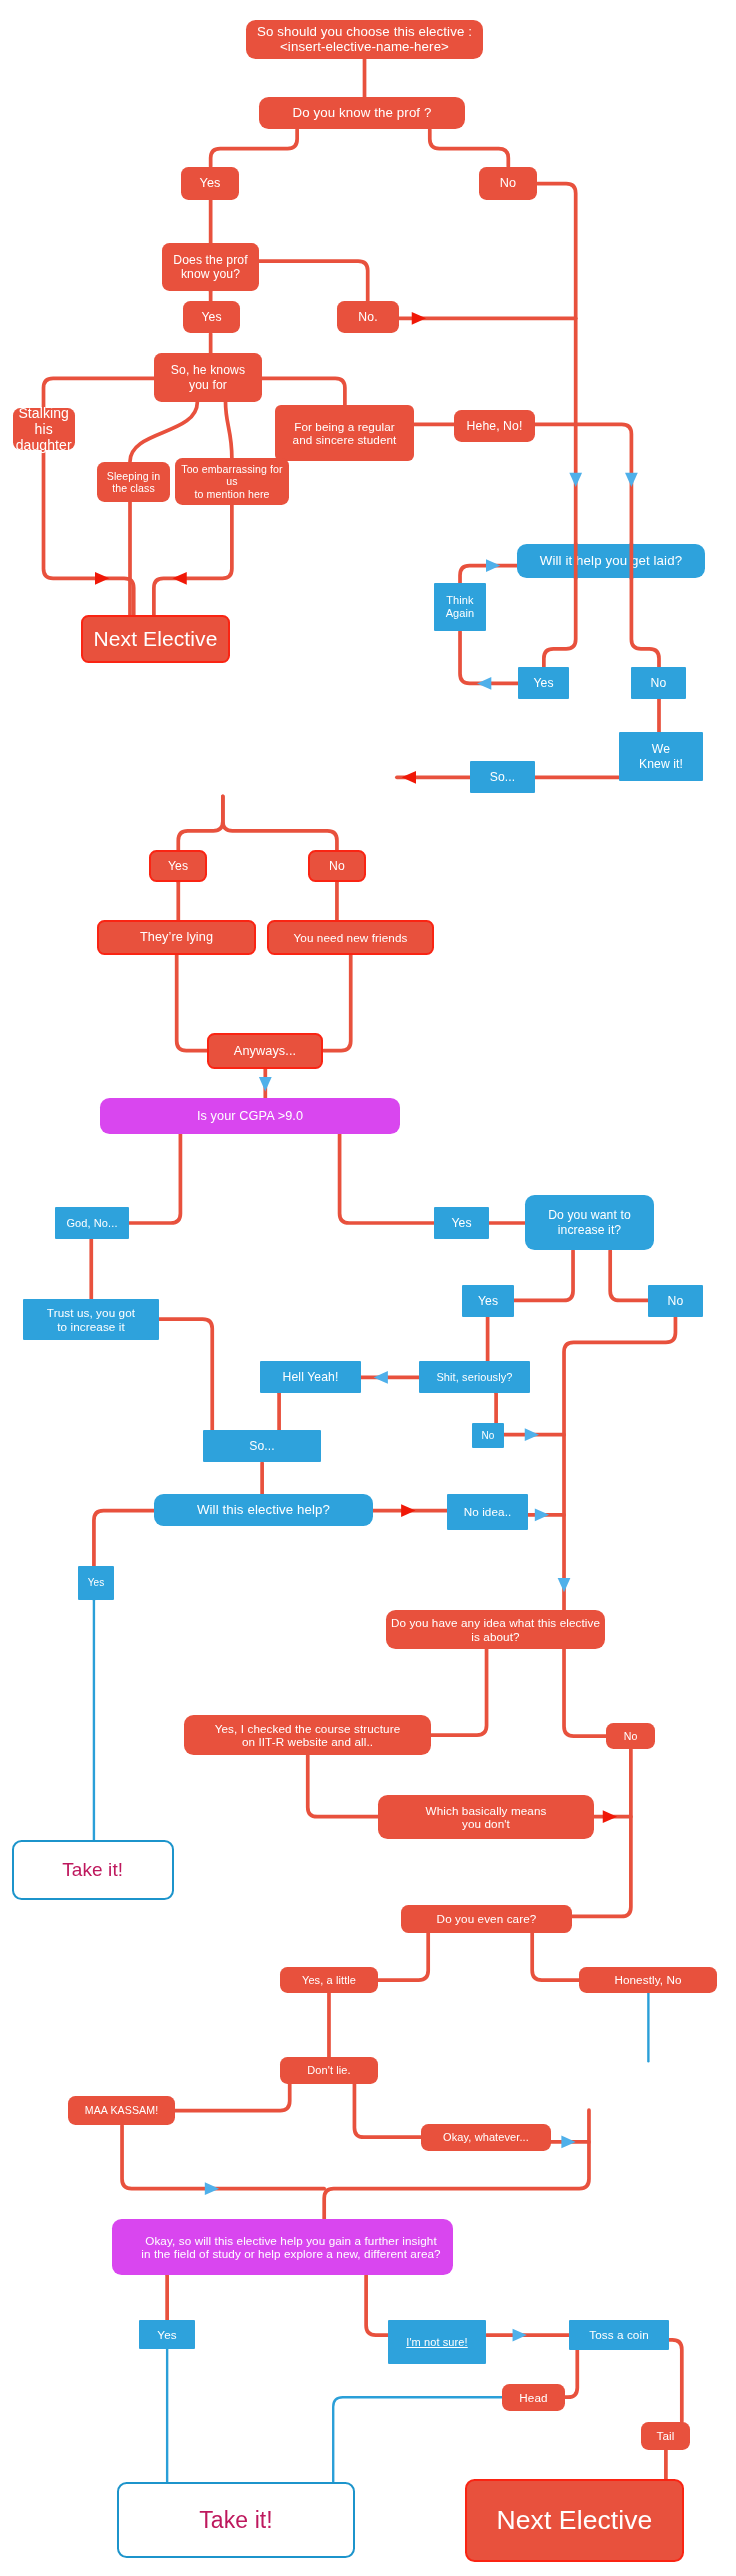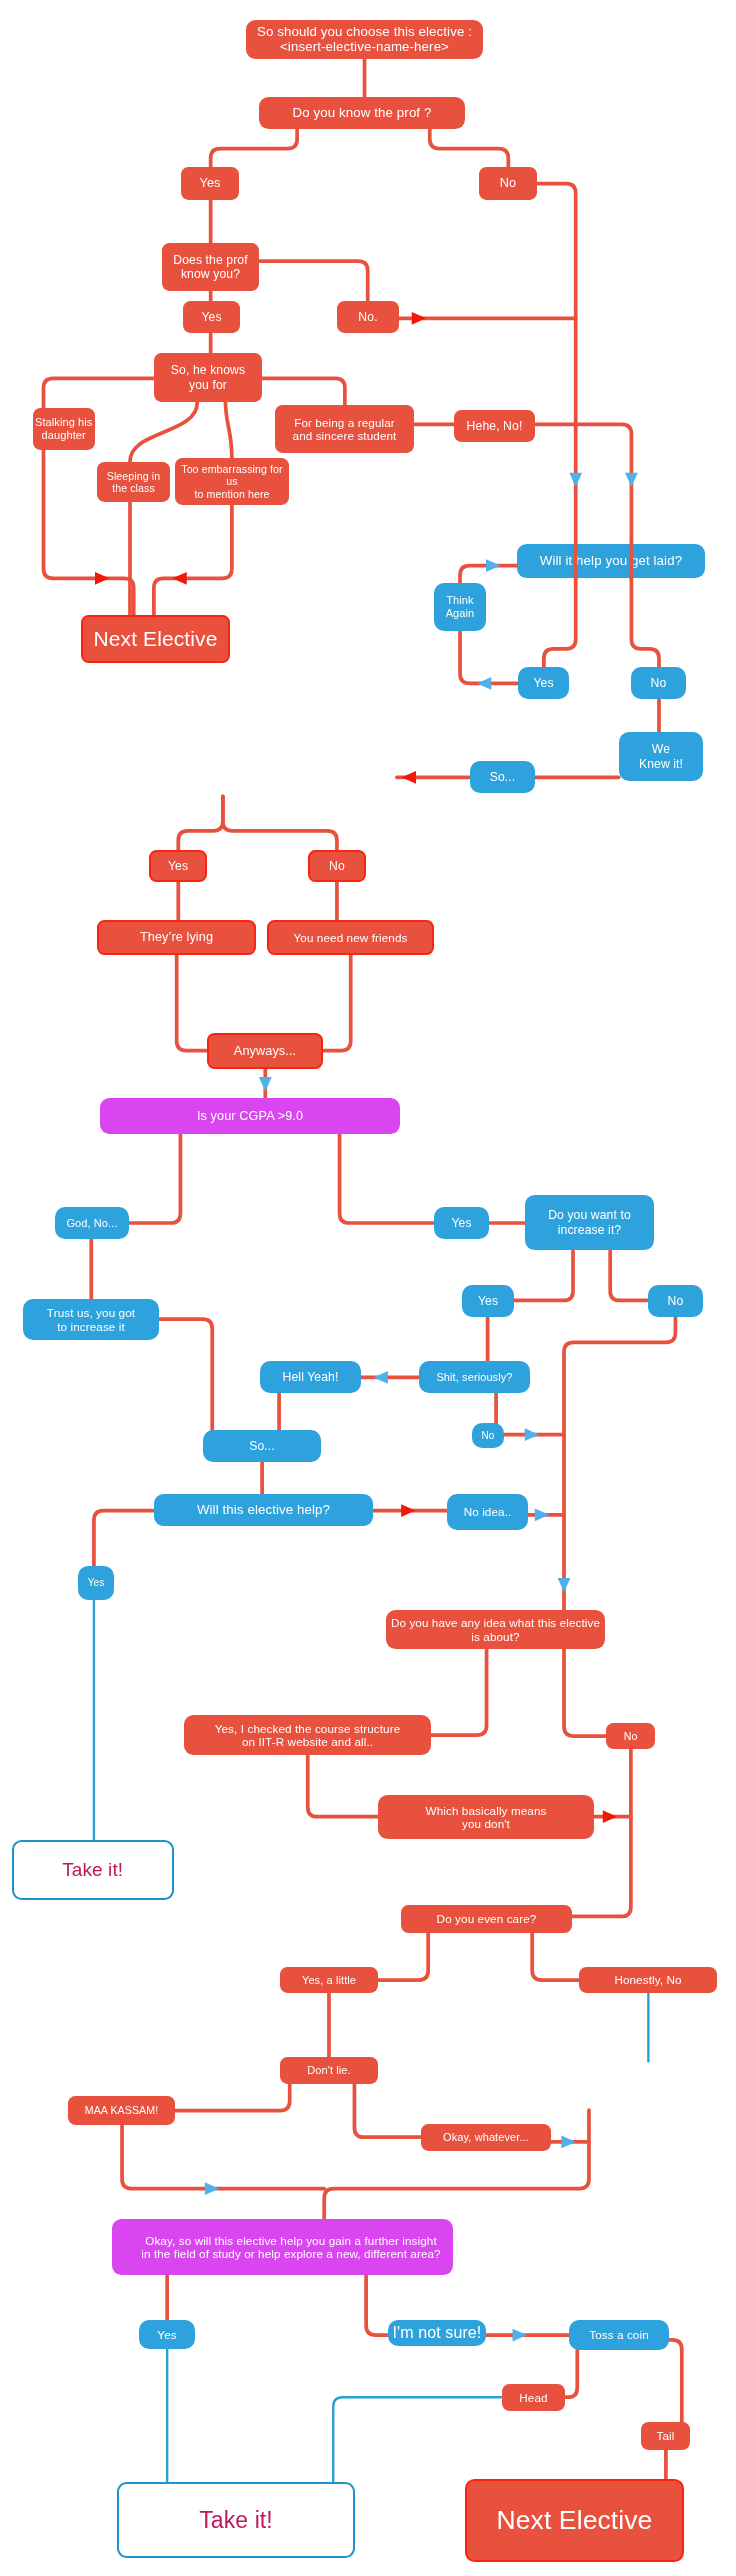--- a/index.html
+++ b/index.html
@@ -6,21 +6,21 @@
   #canvas{position:relative;width:737px;height:2576px;background:#ffffff;overflow:hidden;
           font-family:"Liberation Sans","DejaVu Sans",sans-serif;}
   svg.layer{position:absolute;left:0;top:0;width:737px;height:2576px;}
   #edges{z-index:1;}
   #overlay{z-index:3;pointer-events:none;}
   .node{position:absolute;z-index:2;display:flex;align-items:center;justify-content:center;
         text-align:center;white-space:pre-line;box-sizing:border-box;line-height:1.15;
         font-weight:400;letter-spacing:0.1px;}
   .node.red   {background:#E8513D;color:#fff;border-radius:7.4px;}
   .node.redhl {background:#E8513D;color:#fff;border-radius:7.4px;border:2.1px solid #FA2413;}
-  .node.blue  {background:#2EA2DC;color:#fff;border-radius:10px;}
+  .node.blue  {background:#2EA2DC;color:#fff;border-radius:1px;}
   .node.blue2 {background:#d946ef;color:#fff;border-radius:7.4px;}
   .node.takeit{background:#ffffff;color:#be185d;border:2.1px solid #1C94CB;border-radius:8.5px;text-align:right;}
 </style>
 </head>
 <body>
 
 <div id="canvas">
   <svg id="edges" class="layer" viewBox="0 0 1389 4855" width="737" height="2576">
       <path d="M 687 110 L 687 183" fill="none" stroke="#E8513D" stroke-width="7" stroke-linecap="round"></path>
       <path d="M 560 244 L 560 262 Q 560 280 542 280 L 415 280 Q 397 280 397 298 L 397 314" fill="none" stroke="#E8513D" stroke-width="7" stroke-linecap="round"></path>
@@ -99,23 +99,23 @@
 &lt;insert-elective-name-here&gt;</div>
     <div class="node red" style="left: 259px; top: 97px; width: 206px; height: 32px; font-size: 13.3px; border-radius: 9.6px;">Do you know the prof ?</div>
     <div class="node red" style="left: 181px; top: 167px; width: 58px; height: 33px; font-size: 12.7px;">Yes</div>
     <div class="node red" style="left: 479px; top: 167px; width: 58px; height: 33px; font-size: 12.7px;">No</div>
     <div class="node red" style="left: 162px; top: 243px; width: 97px; height: 48px; font-size: 12.2px;">Does the prof
 know you?</div>
     <div class="node red" style="left: 183px; top: 301px; width: 57px; height: 32px; font-size: 12.2px;">Yes</div>
     <div class="node red" style="left: 337px; top: 301px; width: 62px; height: 32px; font-size: 12.2px;">No.</div>
     <div class="node red" style="left: 154px; top: 353px; width: 108px; height: 49px; font-size: 12.2px;">So, he knows
 you for</div>
-    <div class="node red" style="left: 12.7px; top: 408px; width: 62px; height: 42px; font-size: 11px; margin-left: 20px;">Stalking his
+    <div class="node red" style="left: 12.7px; top: 408px; width: 62px; height: 42px; font-size: 14px;">Stalking his
 daughter</div>
-    <div class="node red" style="left: 275px; top: 405px; width: 139px; height: 48px; font-size: 11.7px;">For being a regular
+    <div class="node red" style="left: 275px; top: 405px; width: 139px; height: 56px; font-size: 11.7px; border-radius: 6px;">For being a regular
 and sincere student</div>
     <div class="node red" style="left: 454px; top: 410px; width: 81px; height: 32px; font-size: 12.2px;">Hehe, No!</div>
     <div class="node red" style="left: 97px; top: 462px; width: 73px; height: 40px; font-size: 10.6px;">Sleeping in
 the class</div>
     <div class="node red" style="left: 175px; top: 458px; width: 114px; height: 47px; font-size: 10.6px;">Too embarrassing for us
 to mention here</div>
     <div class="node blue" style="left: 517px; top: 544px; width: 188px; height: 34px; font-size: 13.3px; border-radius: 9.6px;">Will it help you get laid?</div>
     <div class="node blue" style="left: 434px; top: 583px; width: 52px; height: 48px; font-size: 11px;">Think
 Again</div>
     <div class="node redhl" style="left: 81px; top: 615px; width: 149px; height: 48px; font-size: 21px;">Next Elective</div>
@@ -155,21 +155,21 @@
     <div class="node takeit" style="left: 11.7px; top: 1840px; width: 162px; height: 60px; font-size: 19px; border-radius: 9.6px;">Take it!</div>
     <div class="node red" style="left: 401px; top: 1905px; width: 171px; height: 28px; font-size: 11.7px;">Do you even care?</div>
     <div class="node red" style="left: 280px; top: 1967px; width: 98px; height: 26px; font-size: 11px;">Yes, a little</div>
     <div class="node red" style="left: 579px; top: 1967px; width: 138px; height: 26px; font-size: 11.7px;">Honestly, No</div>
     <div class="node red" style="left: 280px; top: 2057px; width: 98px; height: 26.5px; font-size: 11px;">Don't lie.</div>
     <div class="node red" style="left: 68px; top: 2096px; width: 107px; height: 29px; font-size: 10.6px;">MAA KASSAM!</div>
     <div class="node red" style="left: 421px; top: 2124px; width: 130px; height: 26.5px; font-size: 11px;">Okay, whatever...</div>
     <div class="node blue2" style="left: 112px; top: 2219px; width: 341px; height: 56px; font-size: 11.7px; border-radius: 9.6px; padding-left: 17px;">Okay, so will this elective help you gain a further insight
 in the field of study or help explore a new,  different area?</div>
     <div class="node blue" style="left: 139px; top: 2320px; width: 56px; height: 29px; font-size: 11.7px;">Yes</div>
-    <div class="node blue" style="left: 388px; top: 2320px; width: 98px; height: 26px; font-size: 16px;">I'm not sure!</div>
+    <div class="node blue" style="left: 388px; top: 2320px; width: 98px; height: 44px; font-size: 11px; text-decoration: underline;">I'm not sure!</div>
     <div class="node blue" style="left: 569px; top: 2320px; width: 100px; height: 30px; font-size: 11.7px;">Toss a coin</div>
     <div class="node red" style="left: 502px; top: 2384px; width: 63px; height: 26.5px; font-size: 11.7px;">Head</div>
     <div class="node red" style="left: 641px; top: 2422px; width: 49px; height: 28px; font-size: 11.7px;">Tail</div>
     <div class="node takeit" style="left: 117px; top: 2482px; width: 238px; height: 76px; font-size: 23px; border-radius: 9.6px;">Take it!</div>
     <div class="node redhl" style="left: 465px; top: 2479px; width: 219px; height: 83px; font-size: 26.5px; border-radius: 9.6px;">Next Elective</div>
     <svg id="overlay" class="layer" viewBox="0 0 1389 4855" width="737" height="2576">
       <path d="M 1085 1025 L 1085 1090" fill="none" stroke="#E8513D" stroke-width="7" stroke-linecap="round"></path>
       <path d="M 1190 1025 L 1190 1090" fill="none" stroke="#E8513D" stroke-width="7" stroke-linecap="round"></path>
       <polygon points="1073,891 1097,891 1085,918" fill="#4FB0EA"></polygon>
       <polygon points="1178,891 1202,891 1190,918" fill="#4FB0EA"></polygon>

